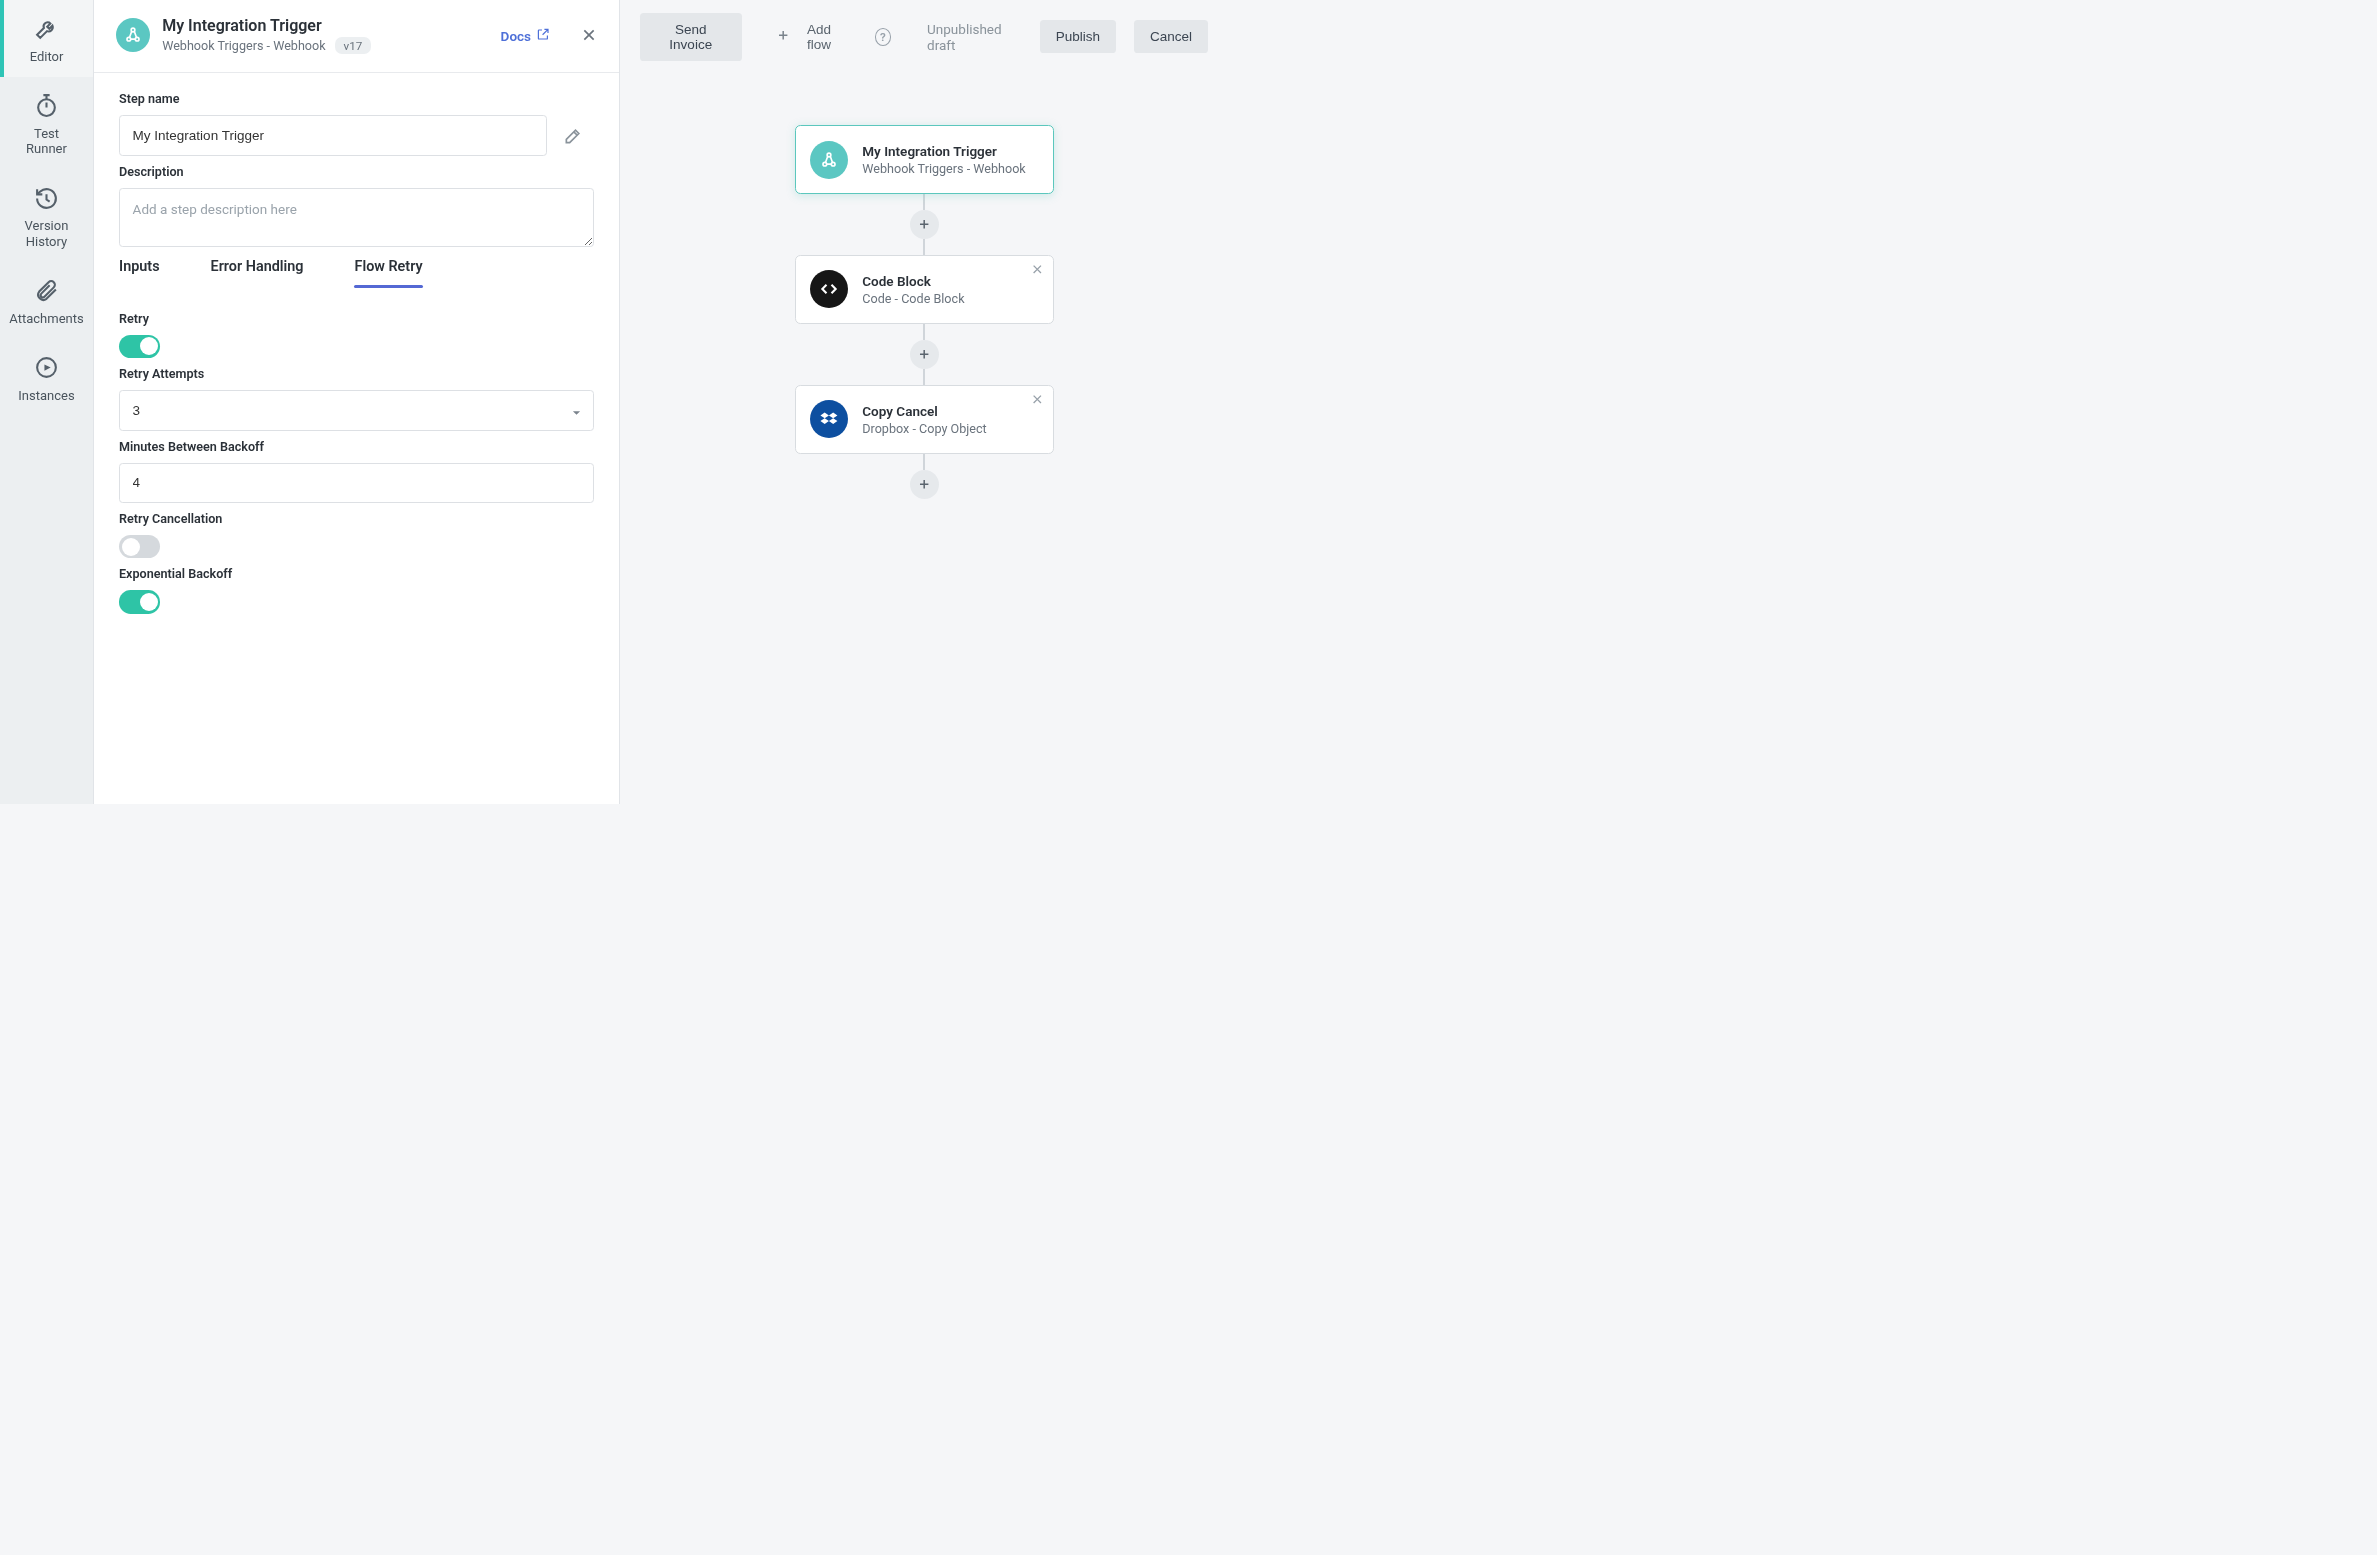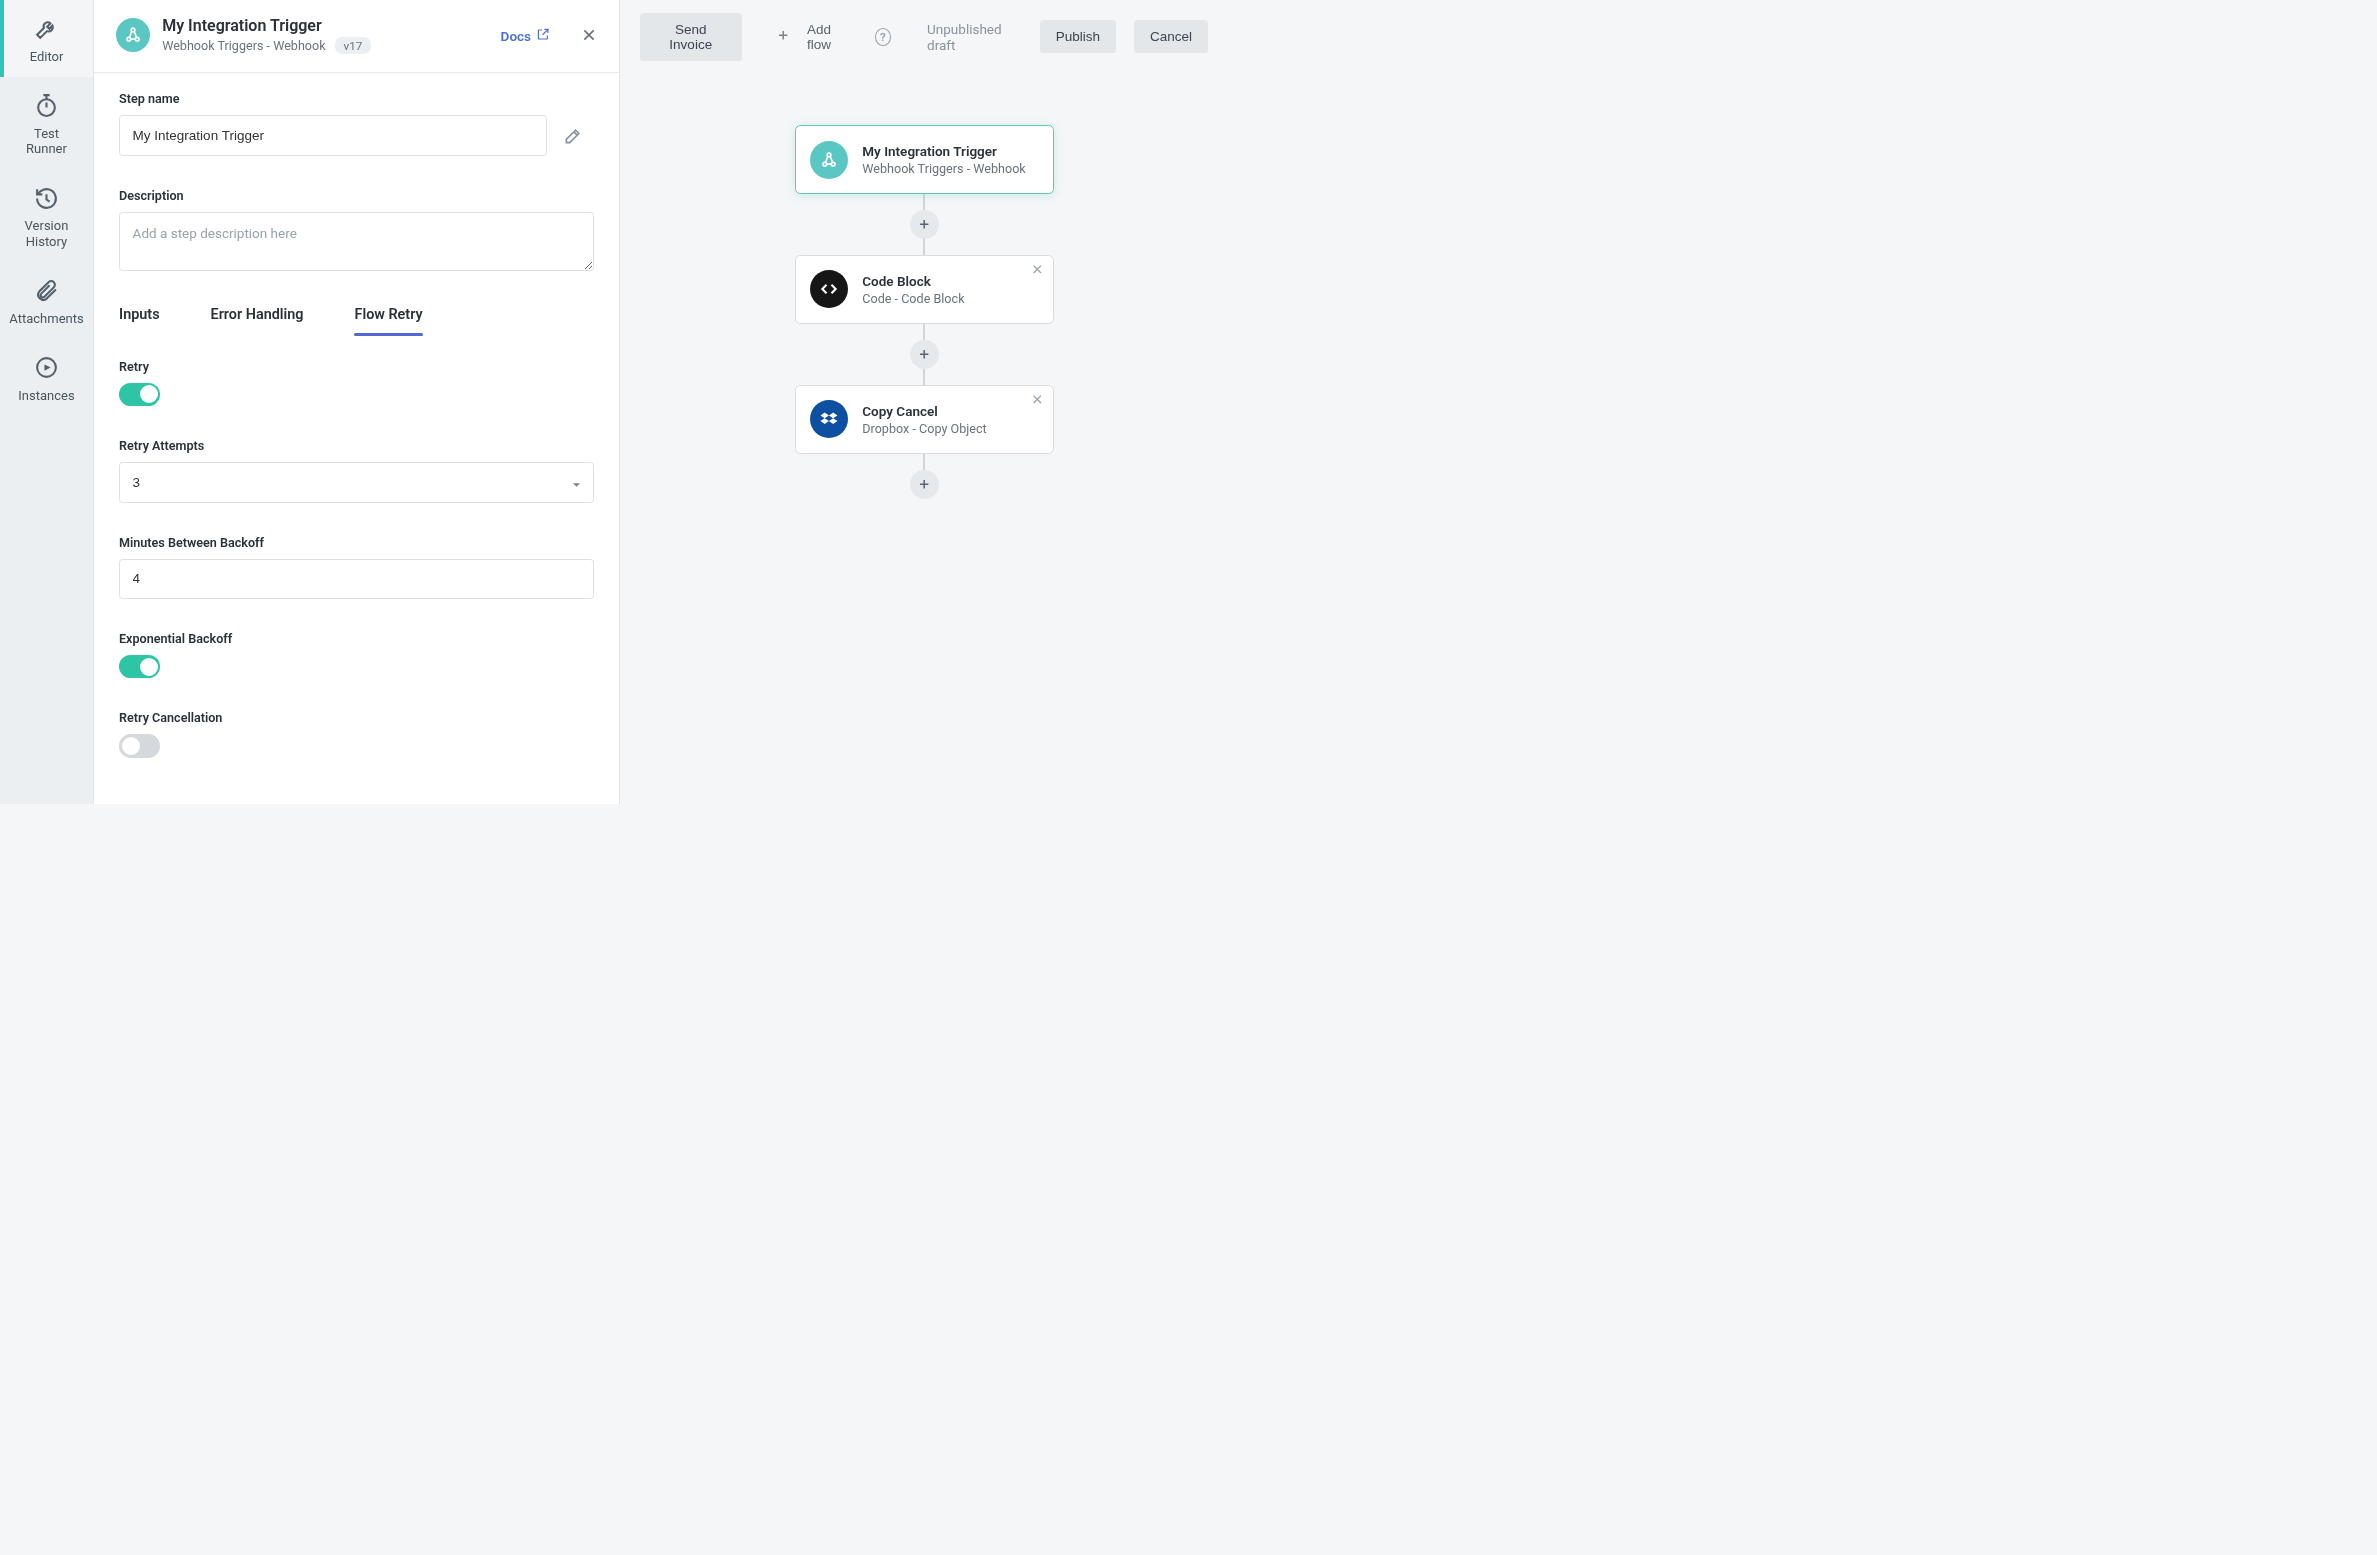--- a/index.html
+++ b/index.html
@@ -77,21 +77,21 @@
   .editor-title { font-size: 16px; font-weight: 600; color: #2b3138; }
   .editor-sub { display: flex; align-items: center; gap: 9px; margin-top: 1.8px; }
   .editor-subtext { font-size: 12.6px; color: #6a737d; }
   .version-chip { background: #eceff1; color: #6a737d; padding: 1.8px 9px; border-radius: 7px; font-size: 11.7px; }
   .docs-link { color: #4d6fd8; font-weight: 600; font-size: 13.5px; display: flex; align-items: flex-end; gap: 5.4px; cursor: pointer; }
   .docs-link svg { width: 14.4px; height: 14.4px; stroke: #4d6fd8; fill: none; stroke-width: 2; }
   .close-btn { width: 16px; height: 16px; cursor: pointer; margin-left: 18px; }
   .close-btn svg { width: 16px; height: 16px; stroke: #6a737d; stroke-width: 2.5; }
 
   .editor-body { padding: 18px 25px 36px; }
-  .form-group { margin-bottom: 32px; }
+  .form-group { margin-bottom: 8px; }
   .form-label { font-size: 12.6px; font-weight: 600; color: #2b3138; display: block; margin-bottom: 9px; }
   .input-row { display: flex; align-items: center; gap: 16px; }
   .text-input {
     flex: 1;
     border: 1.3px solid #dde0e4;
     border-radius: 3.6px;
     padding: 11.7px 12.6px;
     font-size: 13.5px;
     color: #333;
     outline: none;
@@ -321,27 +321,27 @@
           </div>
         </div>
       </div>
 
       <div class="form-group">
         <label class="form-label">Minutes Between Backoff</label>
         <input class="text-input" style="width: 100%;" value="4">
       </div>
 
       <div class="form-group">
+        <label class="form-label">Retry Cancellation</label>
+        <div class="toggle off"></div>
+      </div>
+
+      <div class="form-group">
         <label class="form-label">Exponential Backoff</label>
         <div class="toggle on"></div>
-      </div>
-
-      <div class="form-group">
-        <label class="form-label">Retry Cancellation</label>
-        <div class="toggle off"></div>
       </div>
     </div>
   </div>
 
   <div class="canvas-area">
     <div class="canvas-toolbar">
       <button class="btn">Send Invoice</button>
       <button class="btn ghost">
         <span><svg viewBox="0 0 24 24">
               <path d="M12 5v14M5 12h14"></path>

